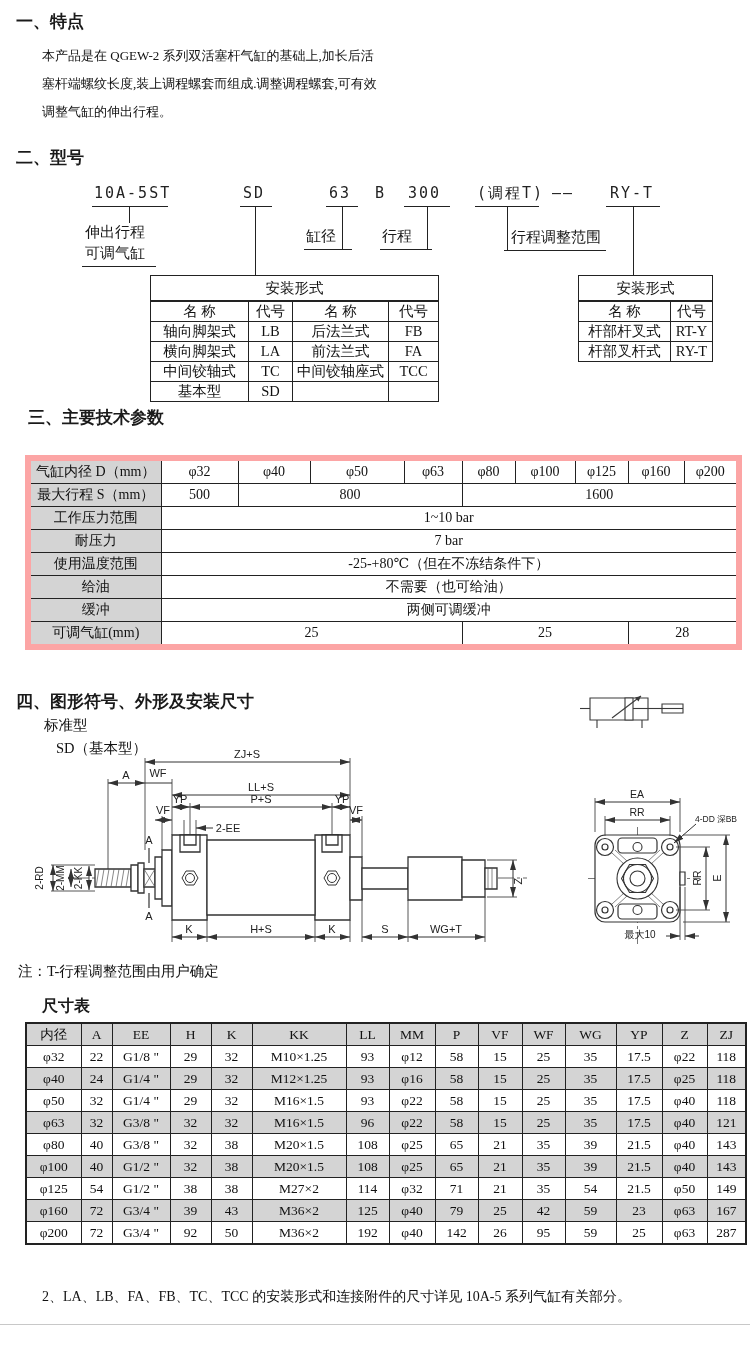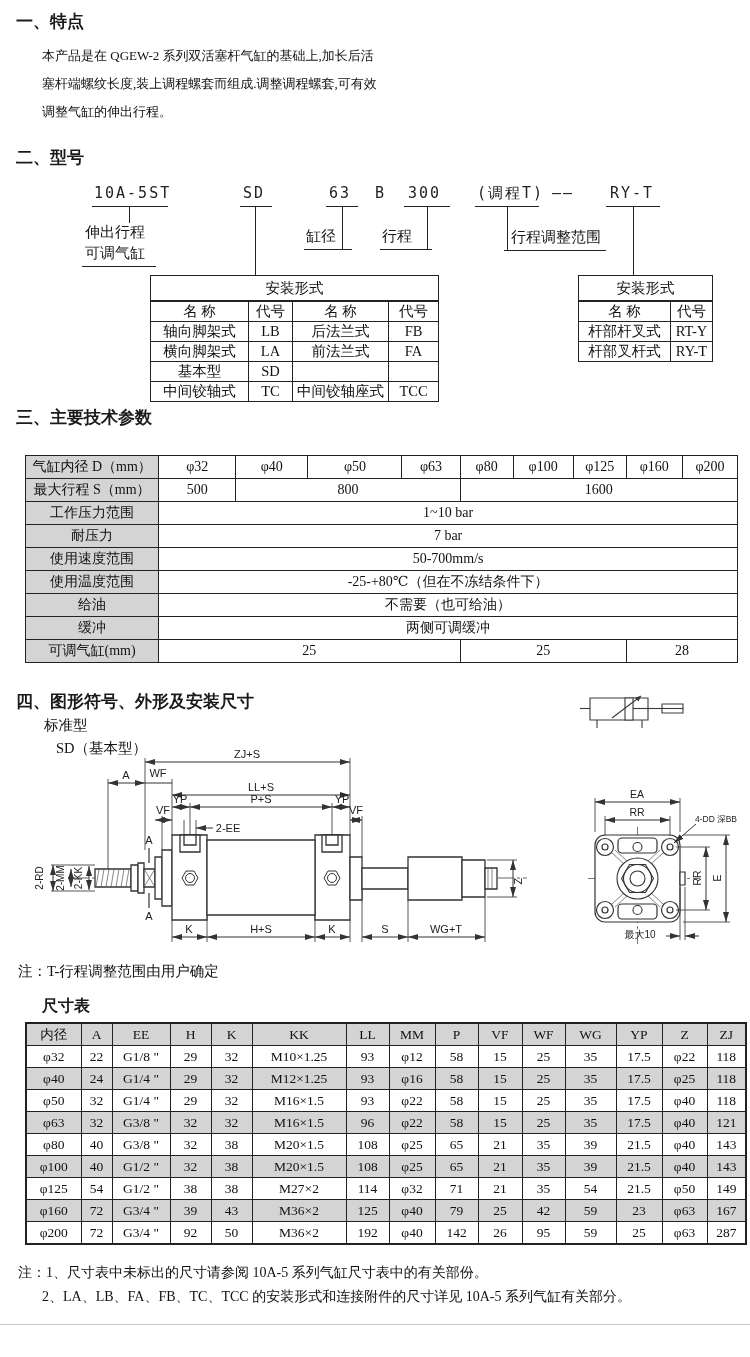--- a/index.html
+++ b/index.html
@@ -16,21 +16,21 @@
      font-family:"Liberation Serif","DejaVu Serif",serif;font-size:14px;color:#111;
      overflow:hidden;white-space:nowrap;}
   .mt td{font-size:14.5px;height:19px;background:#fff;}
   .mt .mt-title{height:24px;border-bottom:2px solid #222;}
   .pt td{height:22px;background:#fff;}
   .pt td.lab{background:#d4d4d4;}
   .dt td{height:21px;background:#fff;font-size:13.5px;}
   .dt tr.hd td{background:#d4d4d4;}
   .dt tr.g td{background:#d4d4d4;}
   .dt{border:2px solid #222;}
-  .pt{border:1px solid #fca5a5;}
+  .pt{border:6px solid #fca5a5;}
   svg{position:absolute;overflow:visible;}
   svg line,svg rect,svg path,svg circle,svg polygon{vector-effect:non-scaling-stroke;}
   .dwg-t{font-family:"Liberation Sans","DejaVu Sans",sans-serif;fill:#222;}
   .note{font-size:14.5px;white-space:nowrap;}
   .small-note{font-size:14px;white-space:nowrap;}
 </style>
 </head>
 <body>
 
 <div id="page">
@@ -103,30 +103,30 @@
           <td>后法兰式</td>
           <td>FB</td>
         </tr>
         <tr>
           <td>横向脚架式</td>
           <td>LA</td>
           <td>前法兰式</td>
           <td>FA</td>
         </tr>
         <tr>
+          <td>中间铰轴式</td>
+          <td>TC</td>
+          <td>中间铰轴座式</td>
+          <td>TCC</td>
+        </tr>
+        <tr>
           <td>基本型</td>
           <td>SD</td>
           <td></td>
           <td></td>
-        </tr>
-        <tr>
-          <td>中间铰轴式</td>
-          <td>TC</td>
-          <td>中间铰轴座式</td>
-          <td>TCC</td>
         </tr>
       </tbody>
     </table>
   <table class="mt abs" id="mountR" style="left:578px;top:275px;width:134px;">
       <colgroup>
         <col style="width: 92px;">
         <col style="width: 42px;">
       </colgroup>
       <tbody>
         <tr>
@@ -140,21 +140,21 @@
           <td>杆部杆叉式</td>
           <td>RT-Y</td>
         </tr>
         <tr>
           <td>杆部叉杆式</td>
           <td>RY-T</td>
         </tr>
       </tbody>
     </table>
 
-  <div class="abs h" style="left:16px;top:406px;">三、主要技术参数</div>
+  <div class="abs h" style="left:28px;top:406px;">三、主要技术参数</div>
   <table class="pt abs" id="paramsT" style="left:25px;top:455px;width:713px;">
       <colgroup>
         <col style="width: 133px;">
         <col style="width: 77px;">
         <col style="width: 72px;">
         <col style="width: 94px;">
         <col style="width: 58px;">
         <col style="width: 53px;">
         <col style="width: 60px;">
         <col style="width: 53px;">
@@ -180,24 +180,20 @@
           <td colspan="3">800</td>
           <td colspan="5">1600</td>
         </tr>
         <tr>
           <td class="lab">工作压力范围</td>
           <td colspan="9">1~10 bar</td>
         </tr>
         <tr>
           <td class="lab">耐压力</td>
           <td colspan="9">7 bar</td>
-        </tr>
-        <tr>
-          <td class="lab">使用速度范围</td>
-          <td colspan="9">50-700mm/s</td>
         </tr>
         <tr>
           <td class="lab">使用温度范围</td>
           <td colspan="9">-25-+80℃（但在不冻结条件下）</td>
         </tr>
         <tr>
           <td class="lab">给油</td>
           <td colspan="9">不需要（也可给油）</td>
         </tr>
         <tr>
@@ -621,17 +617,16 @@
           <td>26</td>
           <td>95</td>
           <td>59</td>
           <td>25</td>
           <td>φ63</td>
           <td>287</td>
         </tr>
       </tbody>
     </table>
 
-  <div class="abs small-note" style="left:18px;top:1264px;">注：1、尺寸表中未标出的尺寸请参阅 10A-5 系列气缸尺寸表中的有关部份。</div>
   <div class="abs small-note" style="left:42px;top:1288px;">2、LA、LB、FA、FB、TC、TCC 的安装形式和连接附件的尺寸详见 10A-5 系列气缸有关部分。</div>
 
   <div class="abs" style="left:0;top:1324px;width:750px;height:1px;background:#c8c8c8;"></div>
 </div>
 
 </body></html>

